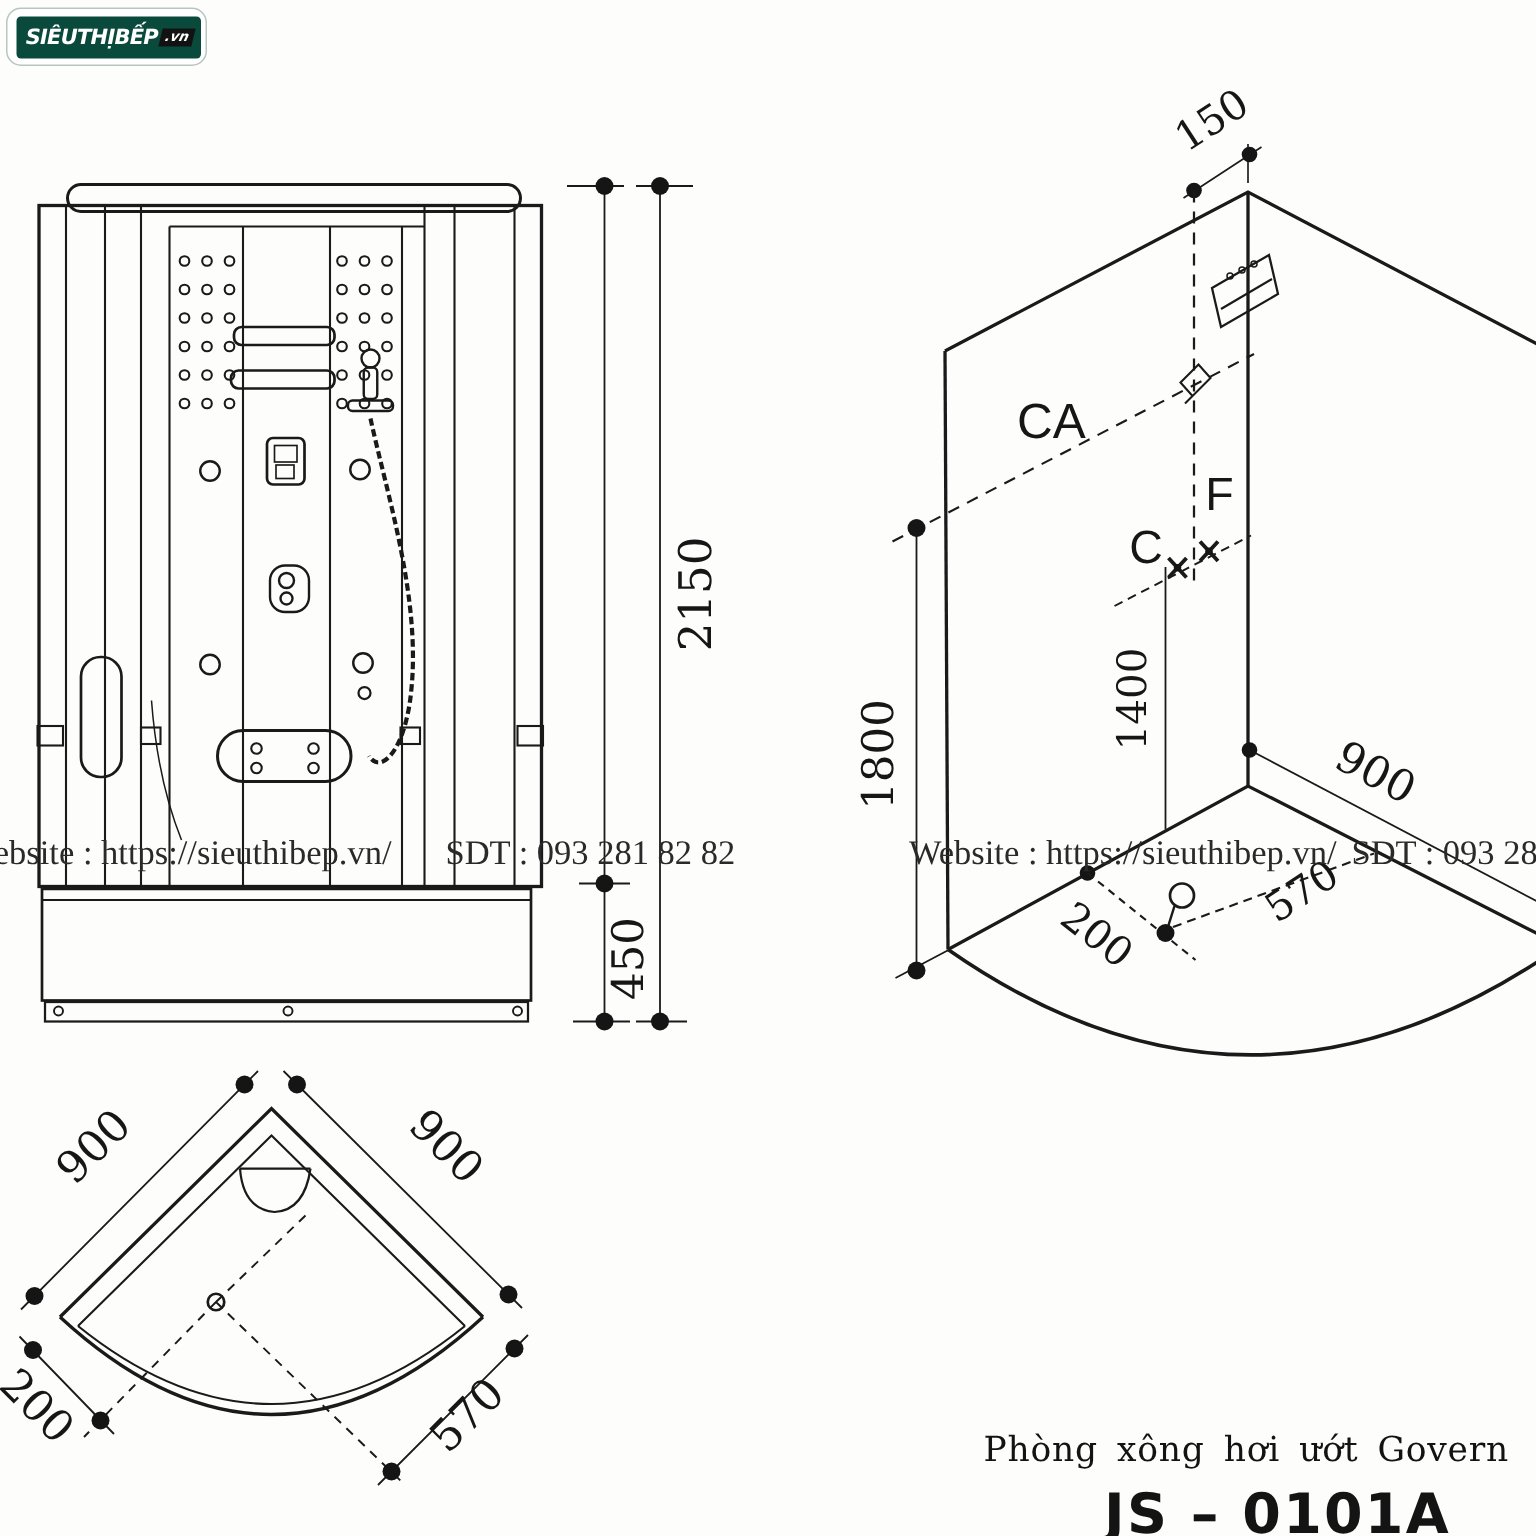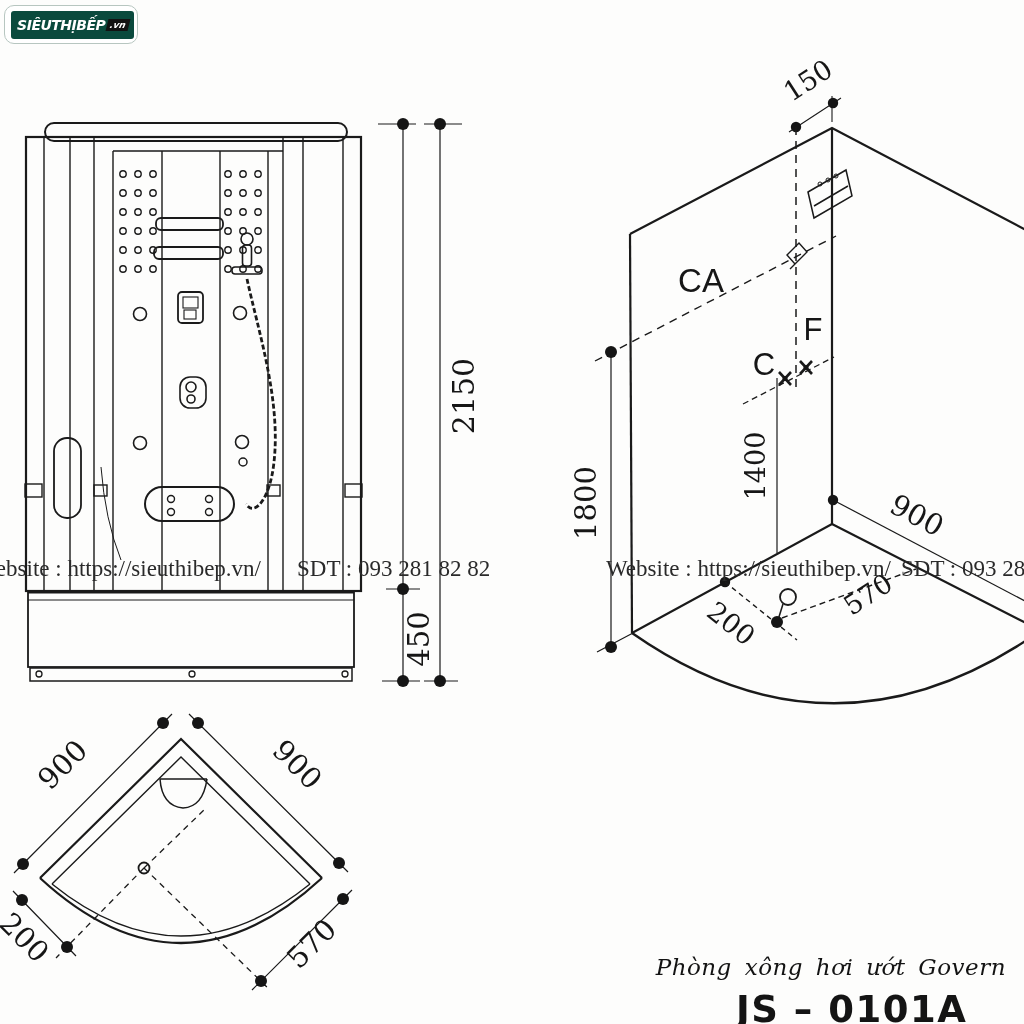--- a/index.html
+++ b/index.html
@@ -35,21 +35,21 @@
     font-family:"Liberation Serif",serif;font-size:23px;color:#2a2a2a;
   }
   .wm-left{left:-24px;}
   .wm-right{left:606px;}
   .wm-left .gap{width:36px;}
   .wm-right .gap{width:10px;}
 
   
   .product-name{
     position:absolute;right:18px;top:954px;white-space:nowrap;
-    font-family:"DejaVu Serif",serif;font-style:italic;font-size:23px;
+    font-family:"DejaVu Serif",serif;font-size:23px;
     color:#131313;letter-spacing:0.5px;word-spacing:5px;
   }
   .model-code{
     position:absolute;left:736px;top:988px;white-space:nowrap;
     font-family:"DejaVu Sans","Liberation Sans",sans-serif;font-weight:bold;
     font-size:37px;letter-spacing:1.5px;color:#141414;
   }
 
   .drawing{position:absolute;left:0;top:0;}
 </style>

